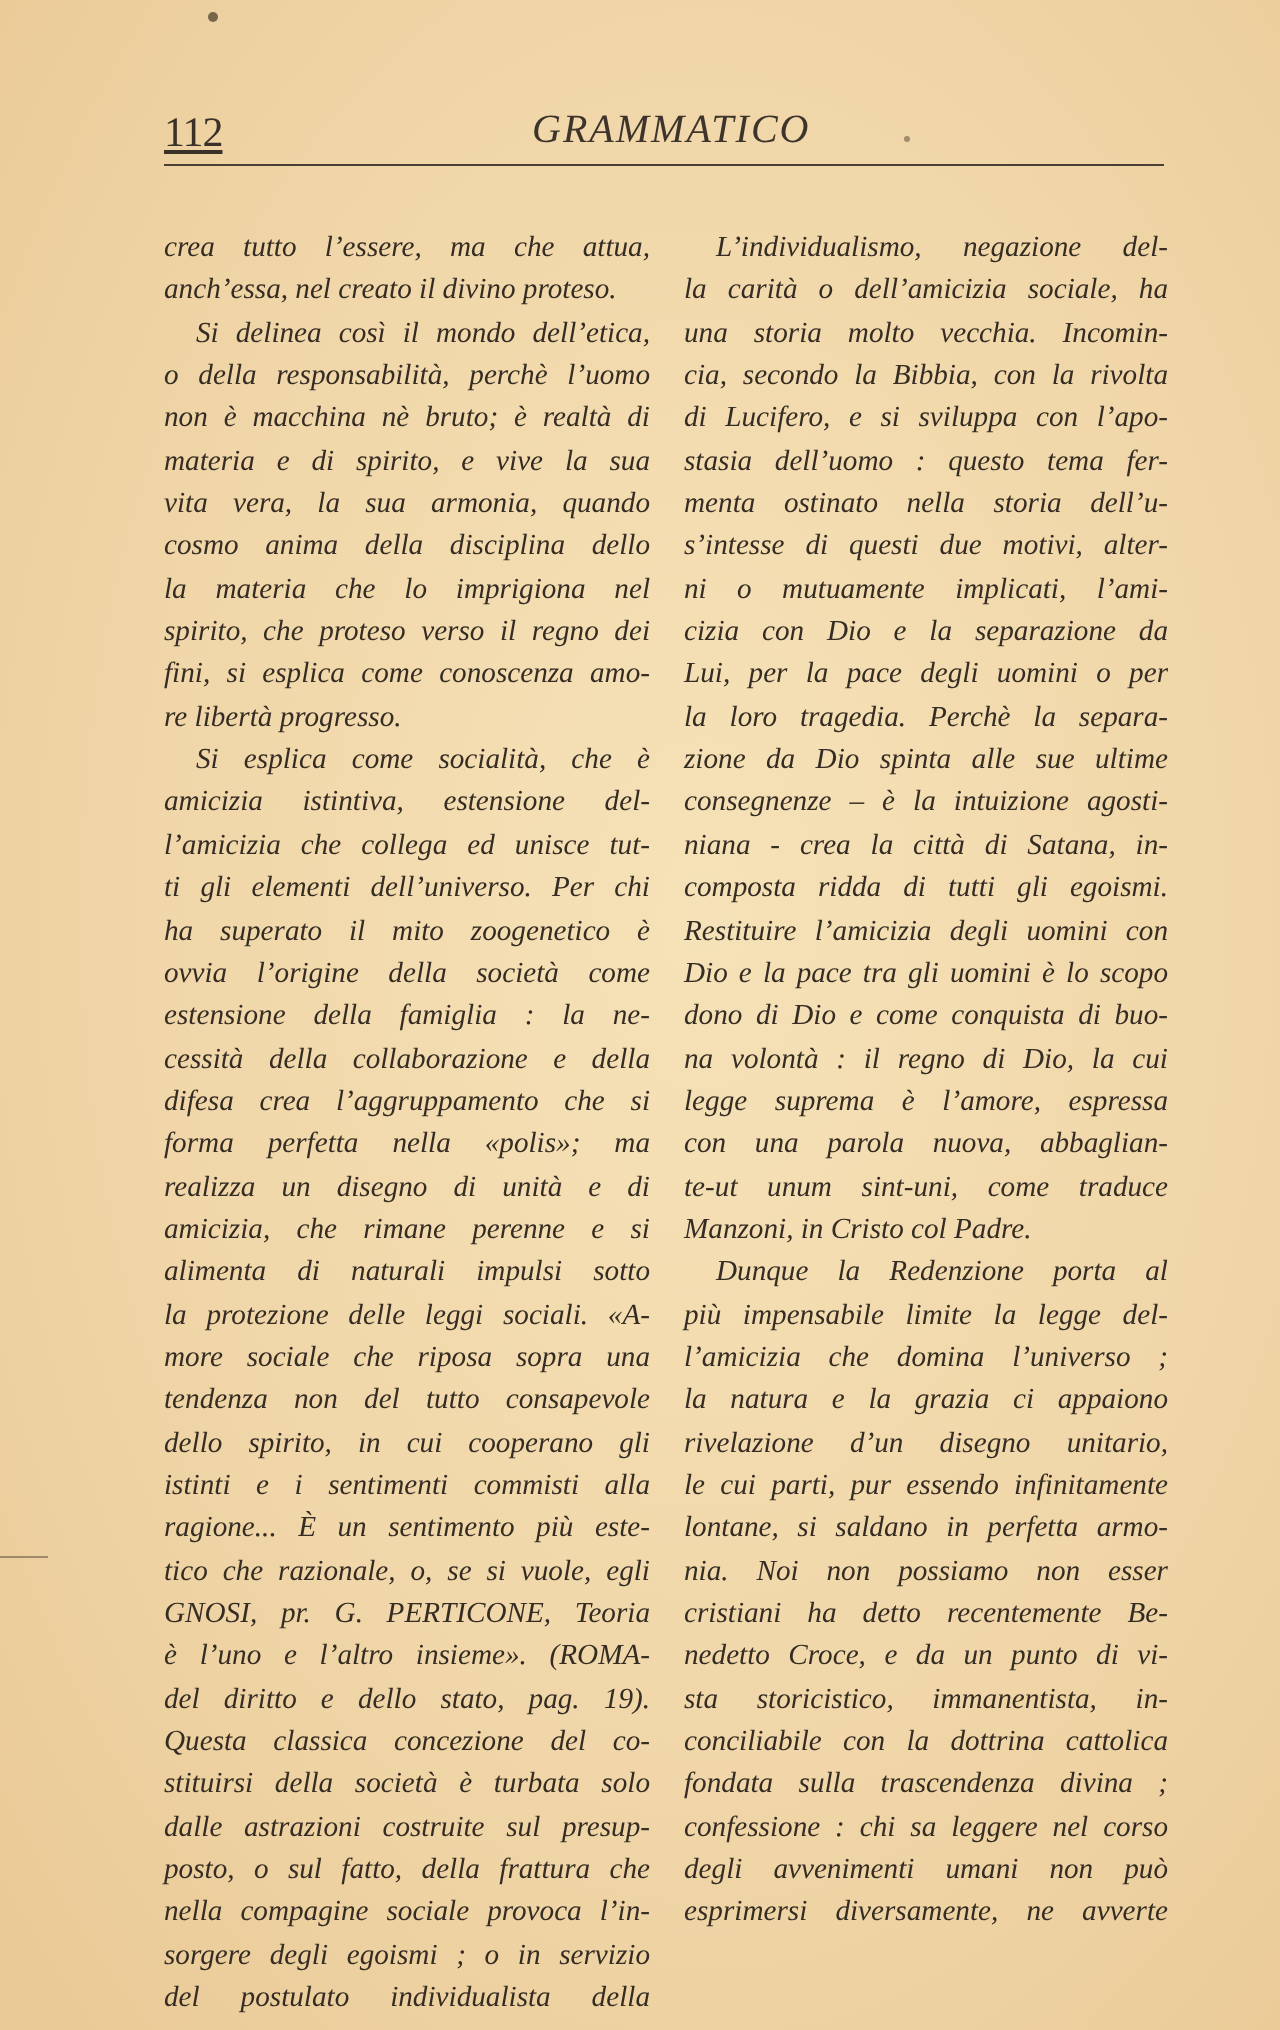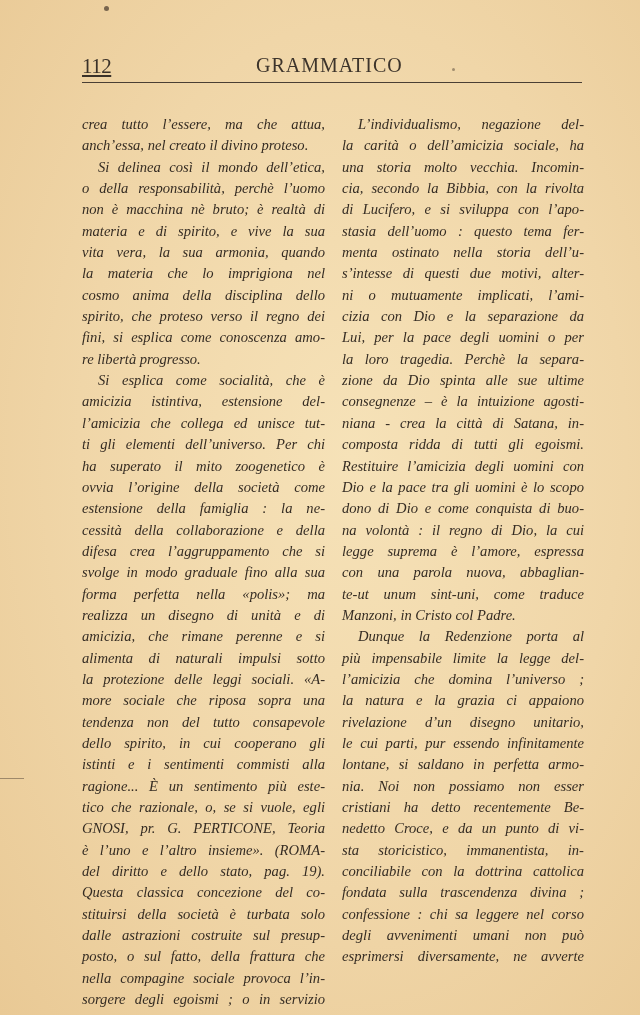--- a/index.html
+++ b/index.html
@@ -9,21 +9,21 @@
     background: radial-gradient(ellipse at 55% 45%, #f6e2b8 0%, #f0d6a8 55%, #e9c995 100%);
     position: relative;
     font-family: "DejaVu Serif", "Liberation Serif", serif;
     color: #3a3128;
   }
   .page { position: absolute; left: 0; top: 0; width: 640px; height: 1015px; }
   .dot { position: absolute; left: 104px; top: 6px; width: 5px; height: 5px; border-radius: 50%; background: #5a4a3a; opacity: .8; }
   .dot2 { position: absolute; left: 452px; top: 68px; width: 3px; height: 3px; border-radius: 50%; background: #6a5a48; opacity: .6; }
   .header { position: absolute; left: 82px; top: 52px; width: 500px; height: 30px; }
   .pagenum { position: absolute; left: 0; top: 2px; font-family: "Liberation Serif", serif; font-size: 21px; color: #3a3128; letter-spacing: -0.5px; text-decoration: underline; }
-  .runhead { position: absolute; left: 174px; top: 2px; font-family: "Liberation Serif", serif; font-size: 20px; letter-spacing: 1px; color: #3d342b; }
+  .runhead { position: absolute; left: 184px; top: 2px; font-family: "Liberation Serif", serif; font-style: italic; font-size: 20px; letter-spacing: 1px; color: #3d342b; }
   .rule { position: absolute; left: 82px; top: 82px; width: 500px; height: 1px; background: #4a3f34; }
   .col { position: absolute; top: 114px; font-family: "Liberation Serif", serif; font-style: italic; font-size: 14.6px; line-height: 21.35px; color: #352c23; }
   .col.left { left: 82px; width: 243px; }
   .col.right { left: 342px; width: 242px; }
   .line { display: block; white-space: nowrap; text-align: justify; text-align-last: justify; height: 21.35px; }
   .line.last { text-align-last: left; }
   .line.indent { padding-left: 16px; }
   .margin-mark { position: absolute; left: 0; top: 778px; width: 24px; height: 1px; background: #6a5a48; opacity: .6; }
 </style>
 </head>
@@ -41,35 +41,34 @@
   <div class="rule"></div>
 
   <div class="col left" id="col-left">
       <span class="line">crea tutto l’essere, ma che attua,</span>
       <span class="line last">anch’essa, nel creato il divino proteso.</span>
       <span class="line indent">Si delinea così il mondo dell’etica,</span>
       <span class="line">o della responsabilità, perchè l’uomo</span>
       <span class="line">non è macchina nè bruto; è realtà di</span>
       <span class="line">materia e di spirito, e vive la sua</span>
       <span class="line">vita vera, la sua armonia, quando</span>
+      <span class="line">cosmo anima della disciplina dello</span>
       <span class="line">la materia che lo imprigiona nel</span>
-      <span class="line">cosmo anima della disciplina dello</span>
       <span class="line">spirito, che proteso verso il regno dei</span>
       <span class="line">fini, si esplica come conoscenza amo-</span>
       <span class="line last">re libertà progresso.</span>
       <span class="line indent">Si esplica come socialità, che è</span>
       <span class="line">amicizia istintiva, estensione del-</span>
       <span class="line">l’amicizia che collega ed unisce tut-</span>
       <span class="line">ti gli elementi dell’universo. Per chi</span>
       <span class="line">ha superato il mito zoogenetico è</span>
       <span class="line">ovvia l’origine della società come</span>
       <span class="line">estensione della famiglia : la ne-</span>
       <span class="line">cessità della collaborazione e della</span>
       <span class="line">difesa crea l’aggruppamento che si</span>
-      <span class="line">svolge in modo graduale fino alla sua</span>
       <span class="line">forma perfetta nella «polis»; ma</span>
       <span class="line">realizza un disegno di unità e di</span>
       <span class="line">amicizia, che rimane perenne e si</span>
       <span class="line">alimenta di naturali impulsi sotto</span>
       <span class="line">la protezione delle leggi sociali. «A-</span>
       <span class="line">more sociale che riposa sopra una</span>
       <span class="line">tendenza non del tutto consapevole</span>
       <span class="line">dello spirito, in cui cooperano gli</span>
       <span class="line">istinti e i sentimenti commisti alla</span>
       <span class="line">ragione... È un sentimento più este-</span>

